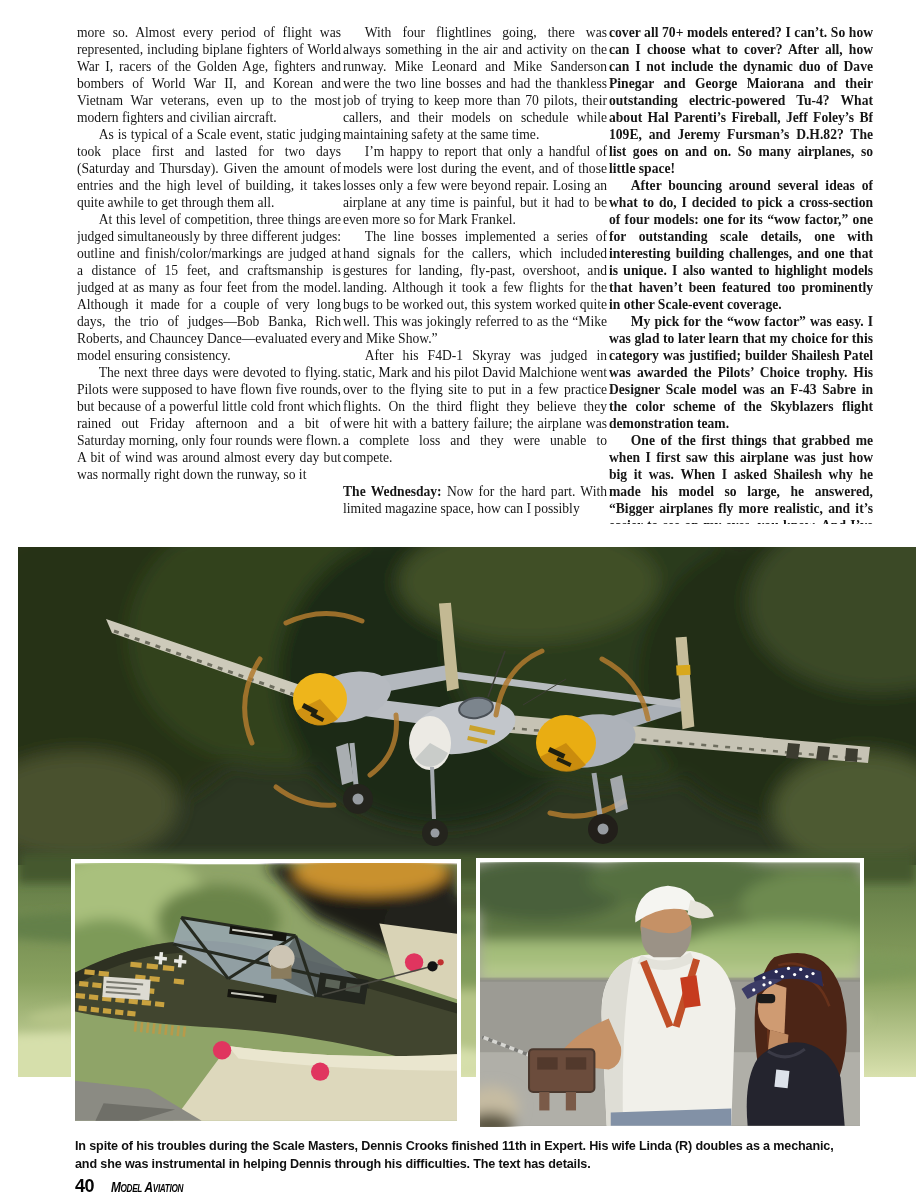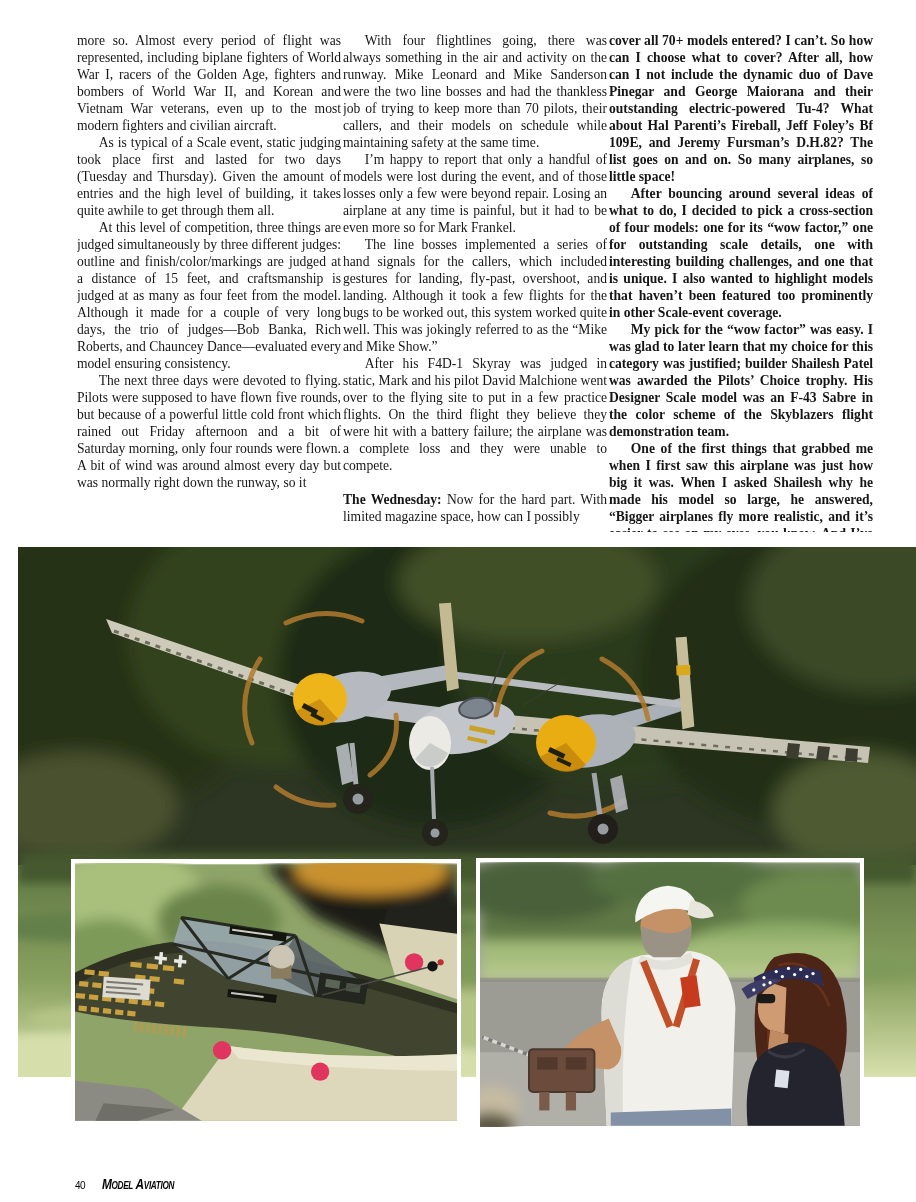--- a/index.html
+++ b/index.html
@@ -3,21 +3,21 @@
 <meta charset="utf-8">
 <style>
   html,body{margin:0;padding:0;background:#e8e8e8;}
   .page{
     position:relative;width:916px;height:1202px;margin:0 auto;
     background:#ffffff;overflow:hidden;
     font-family:"Liberation Serif", serif;color:#161616;
   }
   
   .col{
-    position:absolute;top:32px;width:264px;height:500px;
+    position:absolute;top:24px;width:264px;height:500px;
     font-size:13.6px;line-height:17px;text-align:justify;
     overflow:hidden;
   }
   .col p{margin:0;}
   .col p.indent{text-indent:1.6em;}
   .col p.spaced{margin-top:17px;}
   .col b{font-weight:bold;}
   #col0{left:77px;}
   #col1{left:343px;}
   #col2{left:609px;font-weight:bold;}
@@ -32,36 +32,36 @@
     position:absolute;left:75px;top:1138px;width:808px;
     font-family:"Liberation Sans", sans-serif;font-weight:bold;
     font-size:12.6px;line-height:17.5px;letter-spacing:-0.15px;
     color:#101010;white-space:pre-line;
   }
   .footer{
     position:absolute;left:75px;top:1176px;
     font-family:"Liberation Sans", sans-serif;color:#050505;
     display:flex;align-items:baseline;gap:9px;
   }
-  .footer .pageno{font-size:10px;font-weight:normal;letter-spacing:-0.5px;}
+  .footer .pageno{font-size:18px;font-weight:bold;letter-spacing:-0.5px;}
   .footer .logo{
     font-size:14.5px;font-weight:bold;font-style:italic;
     font-variant:small-caps;letter-spacing:-0.4px;
     transform:scaleX(.82);transform-origin:left baseline;display:inline-block;
   }
   svg{display:block;}
 </style>
 </head>
 <body>
 
 <div class="page">
 
   <div class="col" id="col0">
       <p>more so. Almost every period of flight was represented, including biplane fighters of World War I, racers of the Golden Age, fighters and bombers of World War II, and Korean and Vietnam War veterans, even up to the most modern fighters and civilian aircraft.</p>
-      <p class="indent">As is typical of a Scale event, static judging took place first and lasted for two days (Tuesday and Thursday). Given the amount of entries and the high level of building, it takes quite awhile to get through them all.</p>
+      <p class="indent">As is typical of a Scale event, static judging took place first and lasted for two days (Saturday and Thursday). Given the amount of entries and the high level of building, it takes quite awhile to get through them all.</p>
       <p class="indent">At this level of competition, three things are judged simultaneously by three different judges: outline and finish/color/markings are judged at a distance of 15 feet, and craftsmanship is judged at as many as four feet from the model. Although it made for a couple of very long days, the trio of judges—Bob Banka, Rich Roberts, and Chauncey Dance—evaluated every model ensuring consistency.</p>
       <p class="indent">The next three days were devoted to flying. Pilots were supposed to have flown five rounds, but because of a powerful little cold front which rained out Friday afternoon and a bit of Saturday morning, only four rounds were flown. A bit of wind was around almost every day but was normally right down the runway, so it</p>
     </div>
   <div class="col" id="col1">
       <p class="indent">With four flightlines going, there was always something in the air and activity on the runway. Mike Leonard and Mike Sanderson were the two line bosses and had the thankless job of trying to keep more than 70 pilots, their callers, and their models on schedule while maintaining safety at the same time.</p>
       <p class="indent">I’m happy to report that only a handful of models were lost during the event, and of those losses only a few were beyond repair. Losing an airplane at any time is painful, but it had to be even more so for Mark Frankel.</p>
       <p class="indent">The line bosses implemented a series of hand signals for the callers, which included gestures for landing, fly-past, overshoot, and landing. Although it took a few flights for the bugs to be worked out, this system worked quite well. This was jokingly referred to as the “Mike and Mike Show.”</p>
       <p class="indent">After his F4D-1 Skyray was judged in static, Mark and his pilot David Malchione went over to the flying site to put in a few practice flights. On the third flight they believe they were hit with a battery failure; the airplane was a complete loss and they were unable to compete.</p>
       <p class="spaced"><b>The Wednesday: </b>Now for the hard part. With limited magazine space, how can I possibly</p>
     </div>
@@ -371,18 +371,20 @@
         <path d="M282,184 Q300,196 318,182" stroke="#3a3a46" stroke-width="3" fill="none"></path>
         <rect x="290" y="202" width="13" height="17" fill="#dde2ea" transform="rotate(6 290 202)"></rect>
       </g>
       <g filter="url(#rb)">
         <ellipse cx="12" cy="238" rx="26" ry="20" fill="#c6bca2"></ellipse>
         <ellipse cx="10" cy="256" rx="24" ry="12" fill="#57513e"></ellipse>
       </g>
     </svg>
   </div>
 
+  <div class="caption">In spite of his troubles during the Scale Masters, Dennis Crooks finished 11th in Expert. His wife Linda (R) doubles as a mechanic,
+and she was instrumental in helping Dennis through his difficulties. The text has details.</div>
   <div class="footer">
     <span class="pageno">40</span>
     <span class="logo">Model Aviation</span>
   </div>
 
 </div>
 
 </body></html>

